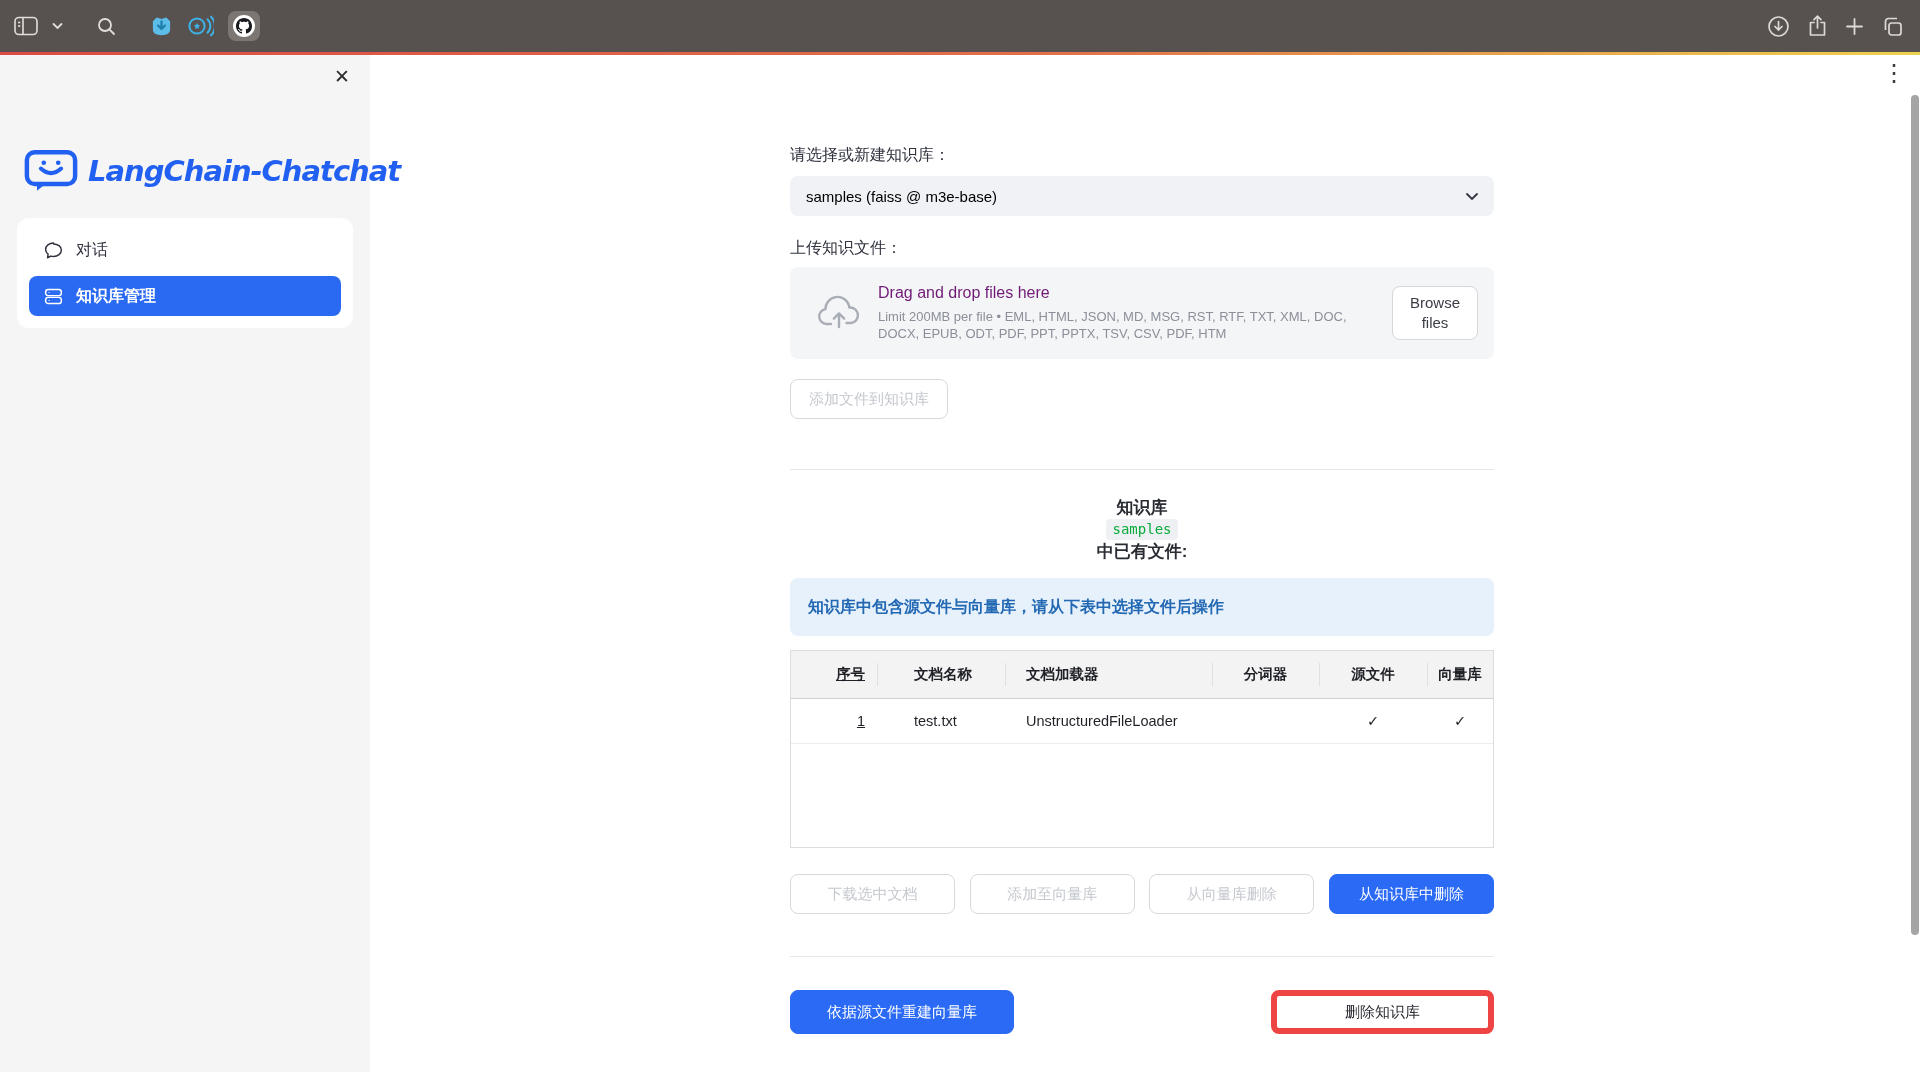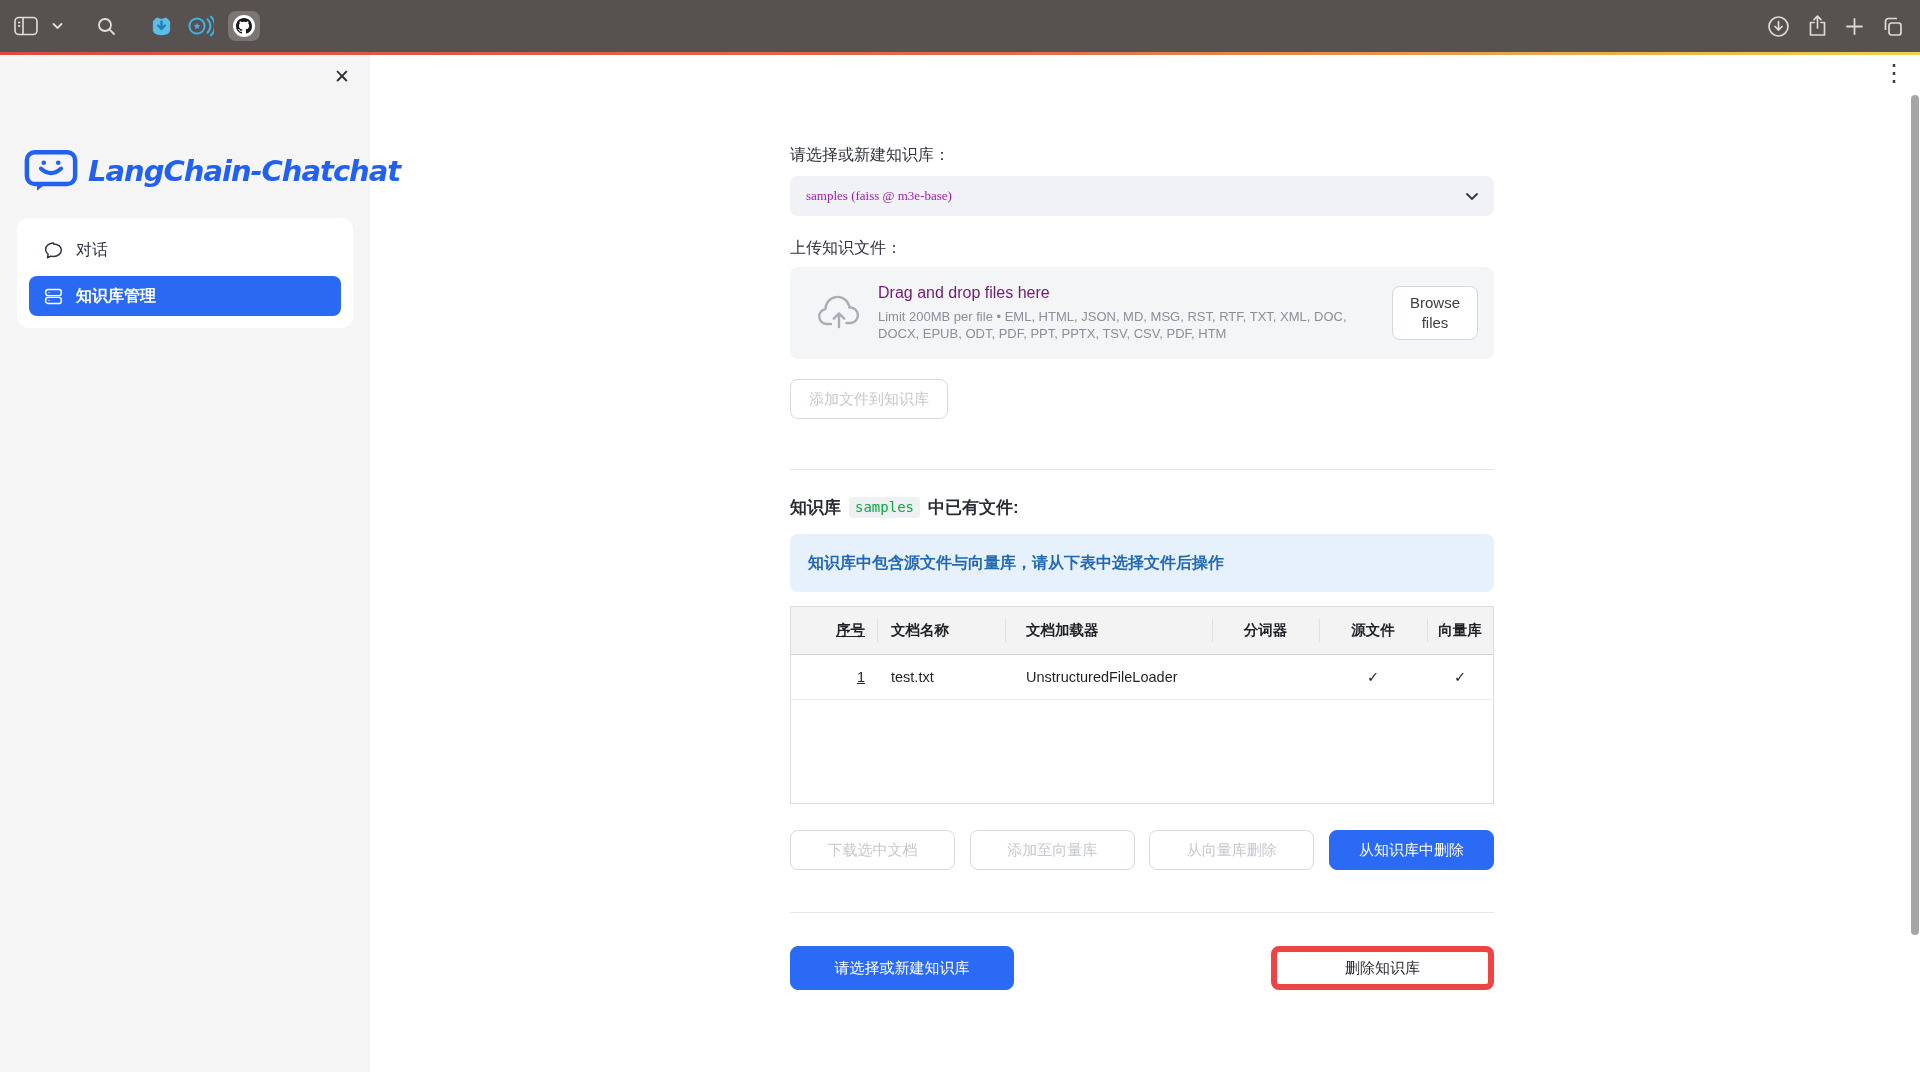--- a/index.html
+++ b/index.html
@@ -40,21 +40,21 @@
   .nav-item { display:flex; align-items:center; gap:12px; height:40px; padding:0 14px; border-radius:8px;
     font-size:16px; color:#31333f; cursor:pointer; }
   .nav-item + .nav-item { margin-top:6px; }
   .nav-item.active { background:#2a6af2; color:#fff; font-weight:700; }
 
   
   .content { position:absolute; left:790px; top:0; width:704px; }
   .field-label { margin-top:90px; font-size:16px; color:#31333f; }
   .select-box { margin-top:10px; height:40px; background:#f0f2f6; border-radius:8px;
     display:flex; align-items:center; justify-content:space-between; padding:0 15px 0 16px; cursor:pointer; }
-  .select-value { font-size:13px; color:#a21caf;font-family:Liberation Serif, serif; }
+  .select-value { font-size:15px; color:#000000; }
 
   .upload-label { margin-top:22px; font-size:16px; color:#31333f; }
   .dropzone { margin-top:8px; height:92px; background:#f4f5f7; border-radius:8px;
     display:flex; align-items:center; padding:0 16px; }
   .dz-cloud { margin:0 16px 0 10px; flex:none; }
   .dz-texts { flex:1; min-width:0; padding-right:18px; }
   .dz-title { font-size:16px; color:#701a75; }
   .dz-hint { margin-top:6px; font-size:13px; line-height:17px; color:#8b8f99; max-width:530px; }
   .browse-btn { flex:none; width:86px; min-height:52px; background:#fff; border:1px solid #d5d7da; border-radius:8px;
     font-size:15px; line-height:20px; color:#3b3d45; display:flex; align-items:center; justify-content:center;
@@ -63,38 +63,38 @@
   .btn { border-radius:8px; font-size:15px; display:inline-flex; align-items:center; justify-content:center; cursor:pointer; }
   .btn.disabled { background:#fff; border:1px solid #d8d9dc; color:#c5c8ce; cursor:default; }
   .btn.primary { background:#2a6af5; border:1px solid #2a6af5; color:#fff; }
   .btn.secondary { background:#fff; border:6px solid #ef4444; color:#2b2b33; }
   .add-kb-btn { margin-top:20px; height:40px; padding:0 18px; }
 
   .hr { height:1px; background:#e6e7ea; }
   .hr1 { margin-top:50px; }
   .hr2 { margin-top:42px; }
 
-  .files-heading { margin-top:26px; display:flex; align-items:center; gap:8px;
-    font-size:17px; font-weight:700; color:#2a2c33; }
+  .files-heading { margin-top:26px; display:flex; align-items:center; 
+    font-size:17px; font-weight:700; color:#2a2c33;flex-direction:column; }
   .code-chip { font-family:"DejaVu Sans Mono","Liberation Mono",monospace; font-size:14px; color:#09ab3b;
     background:#eef0f3; padding:2px 6px 3px; border-radius:4px; font-weight:400; }
 
   .info-box { margin-top:15px; height:58px; background:#e7f1fb; border-radius:8px;
     display:flex; align-items:center; padding:0 18px; }
   .info-text { font-size:16px; font-weight:600; color:#2268b3; }
 
   
   .grid { margin-top:14px; height:198px; border:1px solid #dcdde0; background:#fff; display:flex; flex-direction:column; }
   .g-head { display:flex; height:48px; background:#f3f3f4; border-bottom:1px solid #d0d1d4; }
   .g-row { display:flex; height:45px; border-bottom:1px solid #ececee; background:#fff; }
   .g-cell { display:flex; align-items:center; font-size:14.5px; color:#1f2127; position:relative; }
   .g-head .g-cell { font-weight:700; }
   .g-head .g-cell + .g-cell::before { content:""; position:absolute; left:0; top:12px; bottom:12px; width:1px; background:#dfe0e3; }
   .c-idx { width:86px; justify-content:flex-end; padding-right:12px;text-decoration:underline; }
-  .c-name { width:128px; padding-left:14px; }
+  .c-name { width:128px; padding-left:37px; }
   .c-loader { width:207px; padding-left:21px; }
   .c-split { width:107px; justify-content:center; }
   .c-src { width:108px; justify-content:center; }
   .c-vec { width:66px; justify-content:center; }
   .g-empty { flex:1; }
 
   .row-actions { margin-top:26px; display:flex; justify-content:space-between; }
   .row-actions .btn { width:165px; height:40px; }
 
   .kb-actions { margin-top:33px; display:flex; justify-content:space-between; }
@@ -291,18 +291,18 @@
     <div class="row-actions">
       <button class="btn disabled">下载选中文档</button>
       <button class="btn disabled">添加至向量库</button>
       <button class="btn disabled">从向量库删除</button>
       <button class="btn primary">从知识库中删除</button>
     </div>
 
     <div class="hr hr2"></div>
 
     <div class="kb-actions">
-      <button class="btn primary rebuild-btn">请选择或新建知识库</button>
+      <button class="btn primary rebuild-btn">依据源文件重建向量库</button>
       <button class="btn secondary delete-kb-btn">删除知识库</button>
     </div>
 
   </div>
 </div>
 
 </body></html>

